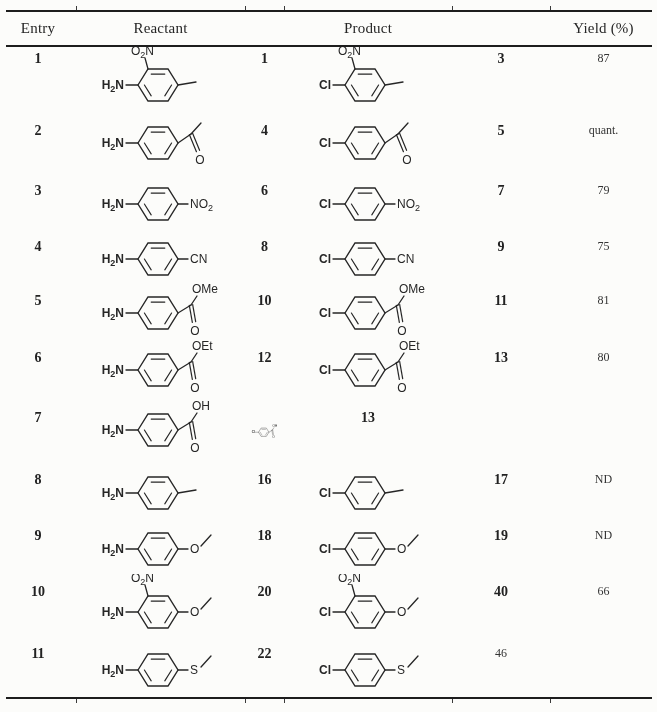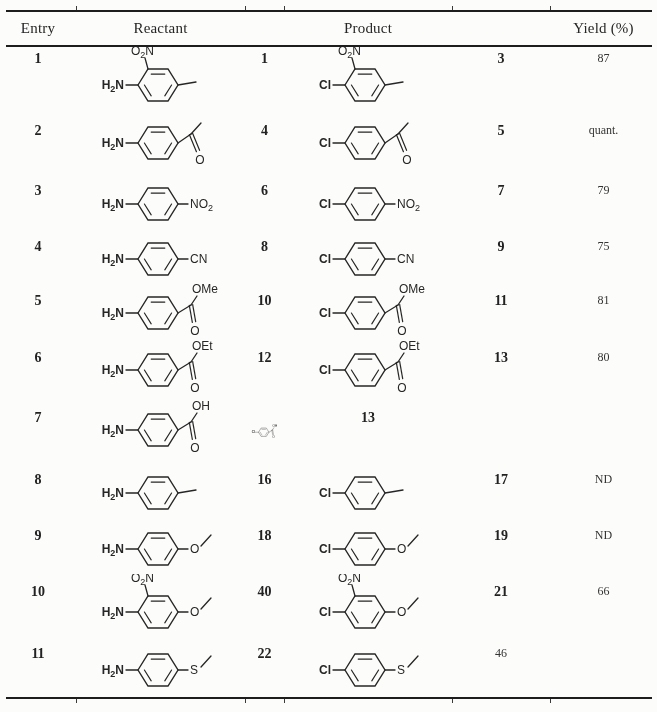--- a/index.html
+++ b/index.html
@@ -502,41 +502,41 @@
               <line x1="40" y1="38" x2="52" y2="38" stroke="#262626" stroke-width="1.3" stroke-linecap="round"></line>
               <line x1="62" y1="22" x2="59" y2="11" stroke="#262626" stroke-width="1.3" stroke-linecap="round"></line>
               <text x="68" y="8" text-anchor="end" font-size="12" fill="#262626"><tspan dy="0">O</tspan><tspan dy="2.6" font-size="9">2</tspan><tspan dy="-2.6">N</tspan></text>
               <line x1="92" y1="38" x2="102" y2="38" stroke="#262626" stroke-width="1.3" stroke-linecap="round"></line>
               <text x="104" y="42" text-anchor="start" font-size="12" fill="#262626"><tspan dy="0">O</tspan></text>
               <line x1="115" y1="35" x2="125" y2="24" stroke="#262626" stroke-width="1.3" stroke-linecap="round"></line>
             </g>
           </svg>
         </div>
     <div class="cell pad">
-          <span class="num">40</span>
+          <span class="num">20</span>
         </div>
     <div class="cell struct">
           <svg width="150" height="66" viewBox="0 0 150 66">
             <g>
               <polygon points="52,38 62,22 82,22 92,38 82,54 62,54" fill="none" stroke="#262626" stroke-width="1.4"></polygon>
               <line x1="65.2" y1="27.119999999999997" x2="78.8" y2="27.119999999999997" stroke="#262626" stroke-width="1.15" stroke-linecap="round"></line>
               <line x1="85.6" y1="38" x2="78.8" y2="48.88" stroke="#262626" stroke-width="1.15" stroke-linecap="round"></line>
               <line x1="65.2" y1="48.88" x2="58.4" y2="38" stroke="#262626" stroke-width="1.15" stroke-linecap="round"></line>
               <text x="38" y="42" text-anchor="end" font-size="12" fill="#262626" font-weight="bold"><tspan dy="0">Cl</tspan></text>
               <line x1="40" y1="38" x2="52" y2="38" stroke="#262626" stroke-width="1.3" stroke-linecap="round"></line>
               <line x1="62" y1="22" x2="59" y2="11" stroke="#262626" stroke-width="1.3" stroke-linecap="round"></line>
               <text x="68" y="8" text-anchor="end" font-size="12" fill="#262626"><tspan dy="0">O</tspan><tspan dy="2.6" font-size="9">2</tspan><tspan dy="-2.6">N</tspan></text>
               <line x1="92" y1="38" x2="102" y2="38" stroke="#262626" stroke-width="1.3" stroke-linecap="round"></line>
               <text x="104" y="42" text-anchor="start" font-size="12" fill="#262626"><tspan dy="0">O</tspan></text>
               <line x1="115" y1="35" x2="125" y2="24" stroke="#262626" stroke-width="1.3" stroke-linecap="round"></line>
             </g>
           </svg>
         </div>
     <div class="cell pad">
-          <span class="num">21</span>
+          <span class="num">40</span>
         </div>
     <div class="cell pad">
           <span class="yield-text">66</span>
         </div>
   </div>
 
   <div class="row grid6">
     <div class="cell pad">
           <span class="num">11</span>
         </div>

